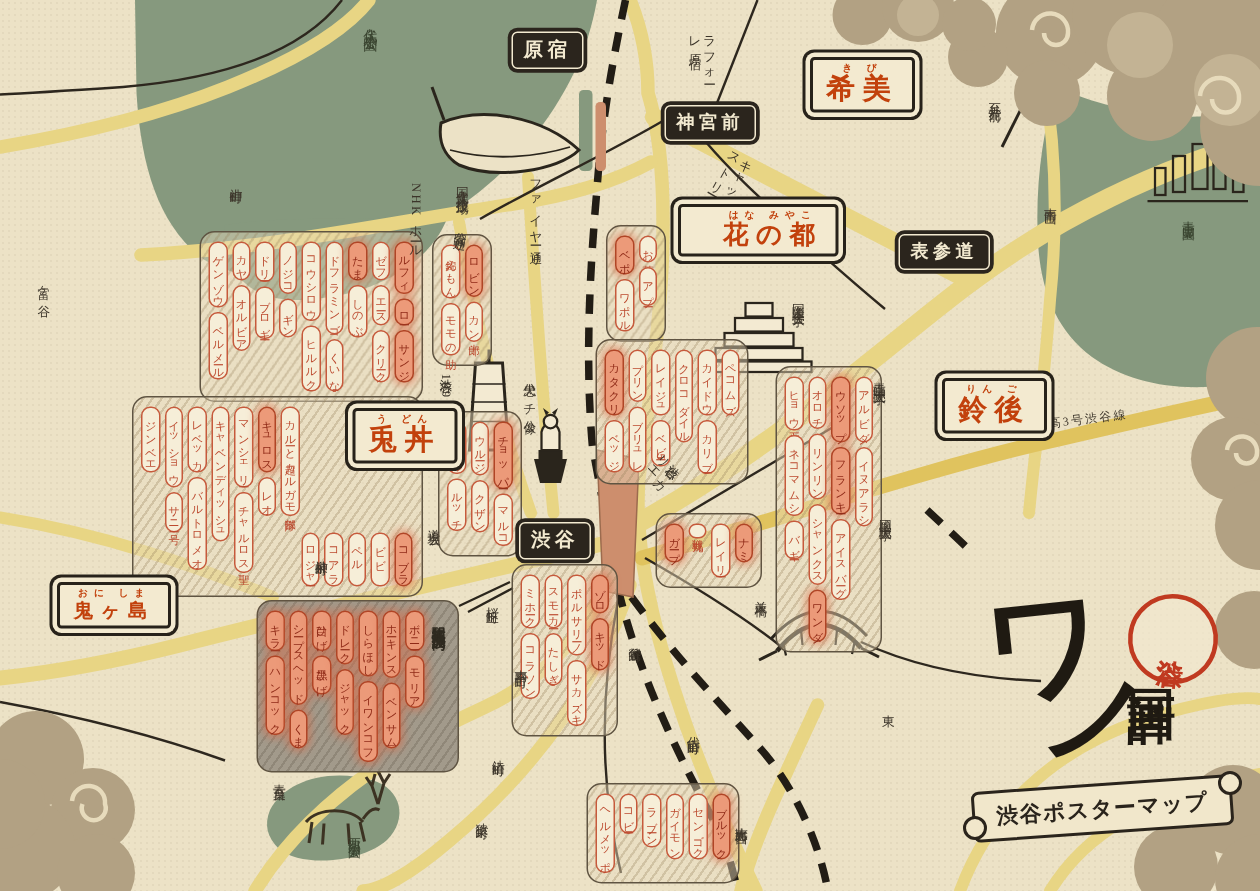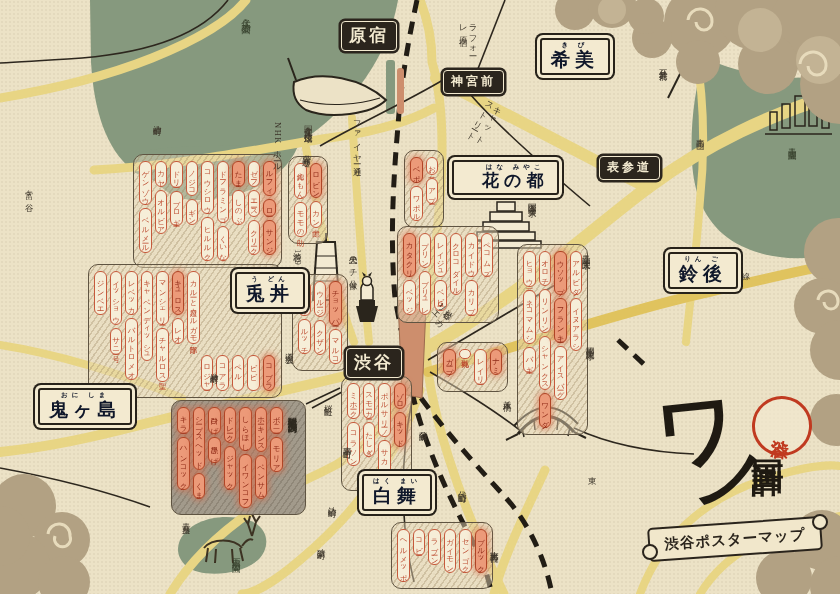--- a/index.html
+++ b/index.html
@@ -4,24 +4,24 @@
 <style>
   html,body{margin:0;padding:0;}
   #map{position:relative;width:840px;height:594px;overflow:hidden;background:#ece2c6;
     background-image:radial-gradient(rgba(120,100,70,.07) 1px, transparent 1px);background-size:4px 4px;
     font-family:"Liberation Serif",serif;}
   #baseart{position:absolute;left:0;top:0;z-index:5;}
   .place{position:absolute;z-index:30;color:#3c352a;font-size:8.5px;letter-spacing:1.5px;line-height:1.15;}
   .v{writing-mode:vertical-rl;}
   .parktext{color:#39432f;font-size:9.5px;}
   .station{position:absolute;z-index:45;background:#2b251d;color:#f3ead0;border:1.5px solid #f3ead0;
-    box-shadow:0 0 0 2.5px #2b251d;border-radius:4px;padding:2px 7px 3px;font-weight:bold;font-size:17px;
+    box-shadow:0 0 0 2.5px #2b251d;border-radius:4px;padding:2px 7px 3px;font-weight:bold;font-size:13px;
     letter-spacing:3px;text-align:center;white-space:nowrap;}
   .region{position:absolute;z-index:40;background:#f3ead0;border:2px solid #27221a;border-radius:3px;
-    box-shadow:0 0 0 3px #f3ead0,0 0 0 5px #27221a;padding:1px 9px 3px;text-align:center;color:#0f172a;white-space:nowrap;}
+    box-shadow:0 0 0 3px #f3ead0,0 0 0 5px #27221a;padding:1px 9px 3px;text-align:center;color:#c2410c;white-space:nowrap;}
   .region .furi{display:block;font-size:6.5px;letter-spacing:4px;font-weight:bold;}
   .region .rname{display:block;font-size:19px;font-weight:bold;letter-spacing:5px;line-height:1.05;}
   .cluster{position:absolute;z-index:20;border:1.5px solid #5f5442;border-radius:10px;padding:6px 5px;
     background-color:rgba(233,220,190,.45);
     background-image:repeating-linear-gradient(125deg, rgba(150,128,90,.30) 0 1.5px, transparent 1.5px 5px);}
   .colwrap{display:flex;gap:3px;align-items:flex-start;}
   .ccol{display:flex;flex-direction:column;gap:3px;align-items:center;}
   .vlabel{display:block;writing-mode:vertical-rl;font-family:"Liberation Sans",sans-serif;
     font-size:7.5px;line-height:1;letter-spacing:.5px;padding:3px 1.5px;border:1px solid #c65a3c;
     border-radius:6px;background:#f6eed8;color:#bc4a2f;white-space:nowrap;}
@@ -194,39 +194,35 @@
 
   <div class="station" style="left:341px;top:21px;">原宿</div>
   <div class="station" style="left:443px;top:70px;font-size:12px;">神宮前</div>
   <div class="station" style="left:599px;top:156px;font-size:12px;">表参道</div>
   <div class="station" style="left:346px;top:348px;">渋谷</div>
 
   <div class="region" style="left:540px;top:38px;">
     <span class="furi">き び</span>
     <span class="rname">希美</span>
     </div>
-  <div class="region" style="left:452px;top:160px;padding-left:28px;">
+  <div class="region" style="left:452px;top:136px;padding-left:28px;">
     <span class="furi">はな みやこ</span>
     <span class="rname" style="font-size:17px;">花の都</span>
     </div>
   <div class="region" style="left:208px;top:272px;z-index:42;margin-left:27px;">
     <span class="furi">う どん</span>
     <span class="rname">兎丼</span>
     </div>
-  <div class="region" style="left:668px;top:252px;">
+  <div class="region" style="left:628px;top:252px;">
     <span class="furi">りん ご</span>
     <span class="rname">鈴後</span>
     </div>
   <div class="region" style="left:38px;top:388px;">
     <span class="furi">おに しま</span>
-    <span class="rname" style="font-size:19px;">鬼ヶ島</span>
-    </div>
-  <div class="region" style="left:362px;top:474px;">
-    <span class="furi">はく まい</span>
-    <span class="rname">白舞</span>
+    <span class="rname" style="font-size:13px;">鬼ヶ島</span>
     </div>
 
   <div class="cluster" id="cluster-a" style="left:133px;top:154px;">
       <div class="colwrap">
         <div class="ccol">
           <span class="vlabel">ゲンゾウ</span>
           <span class="vlabel">ベルメール</span>
         </div>
         <div class="ccol">
           <span class="vlabel">カヤ</span>

